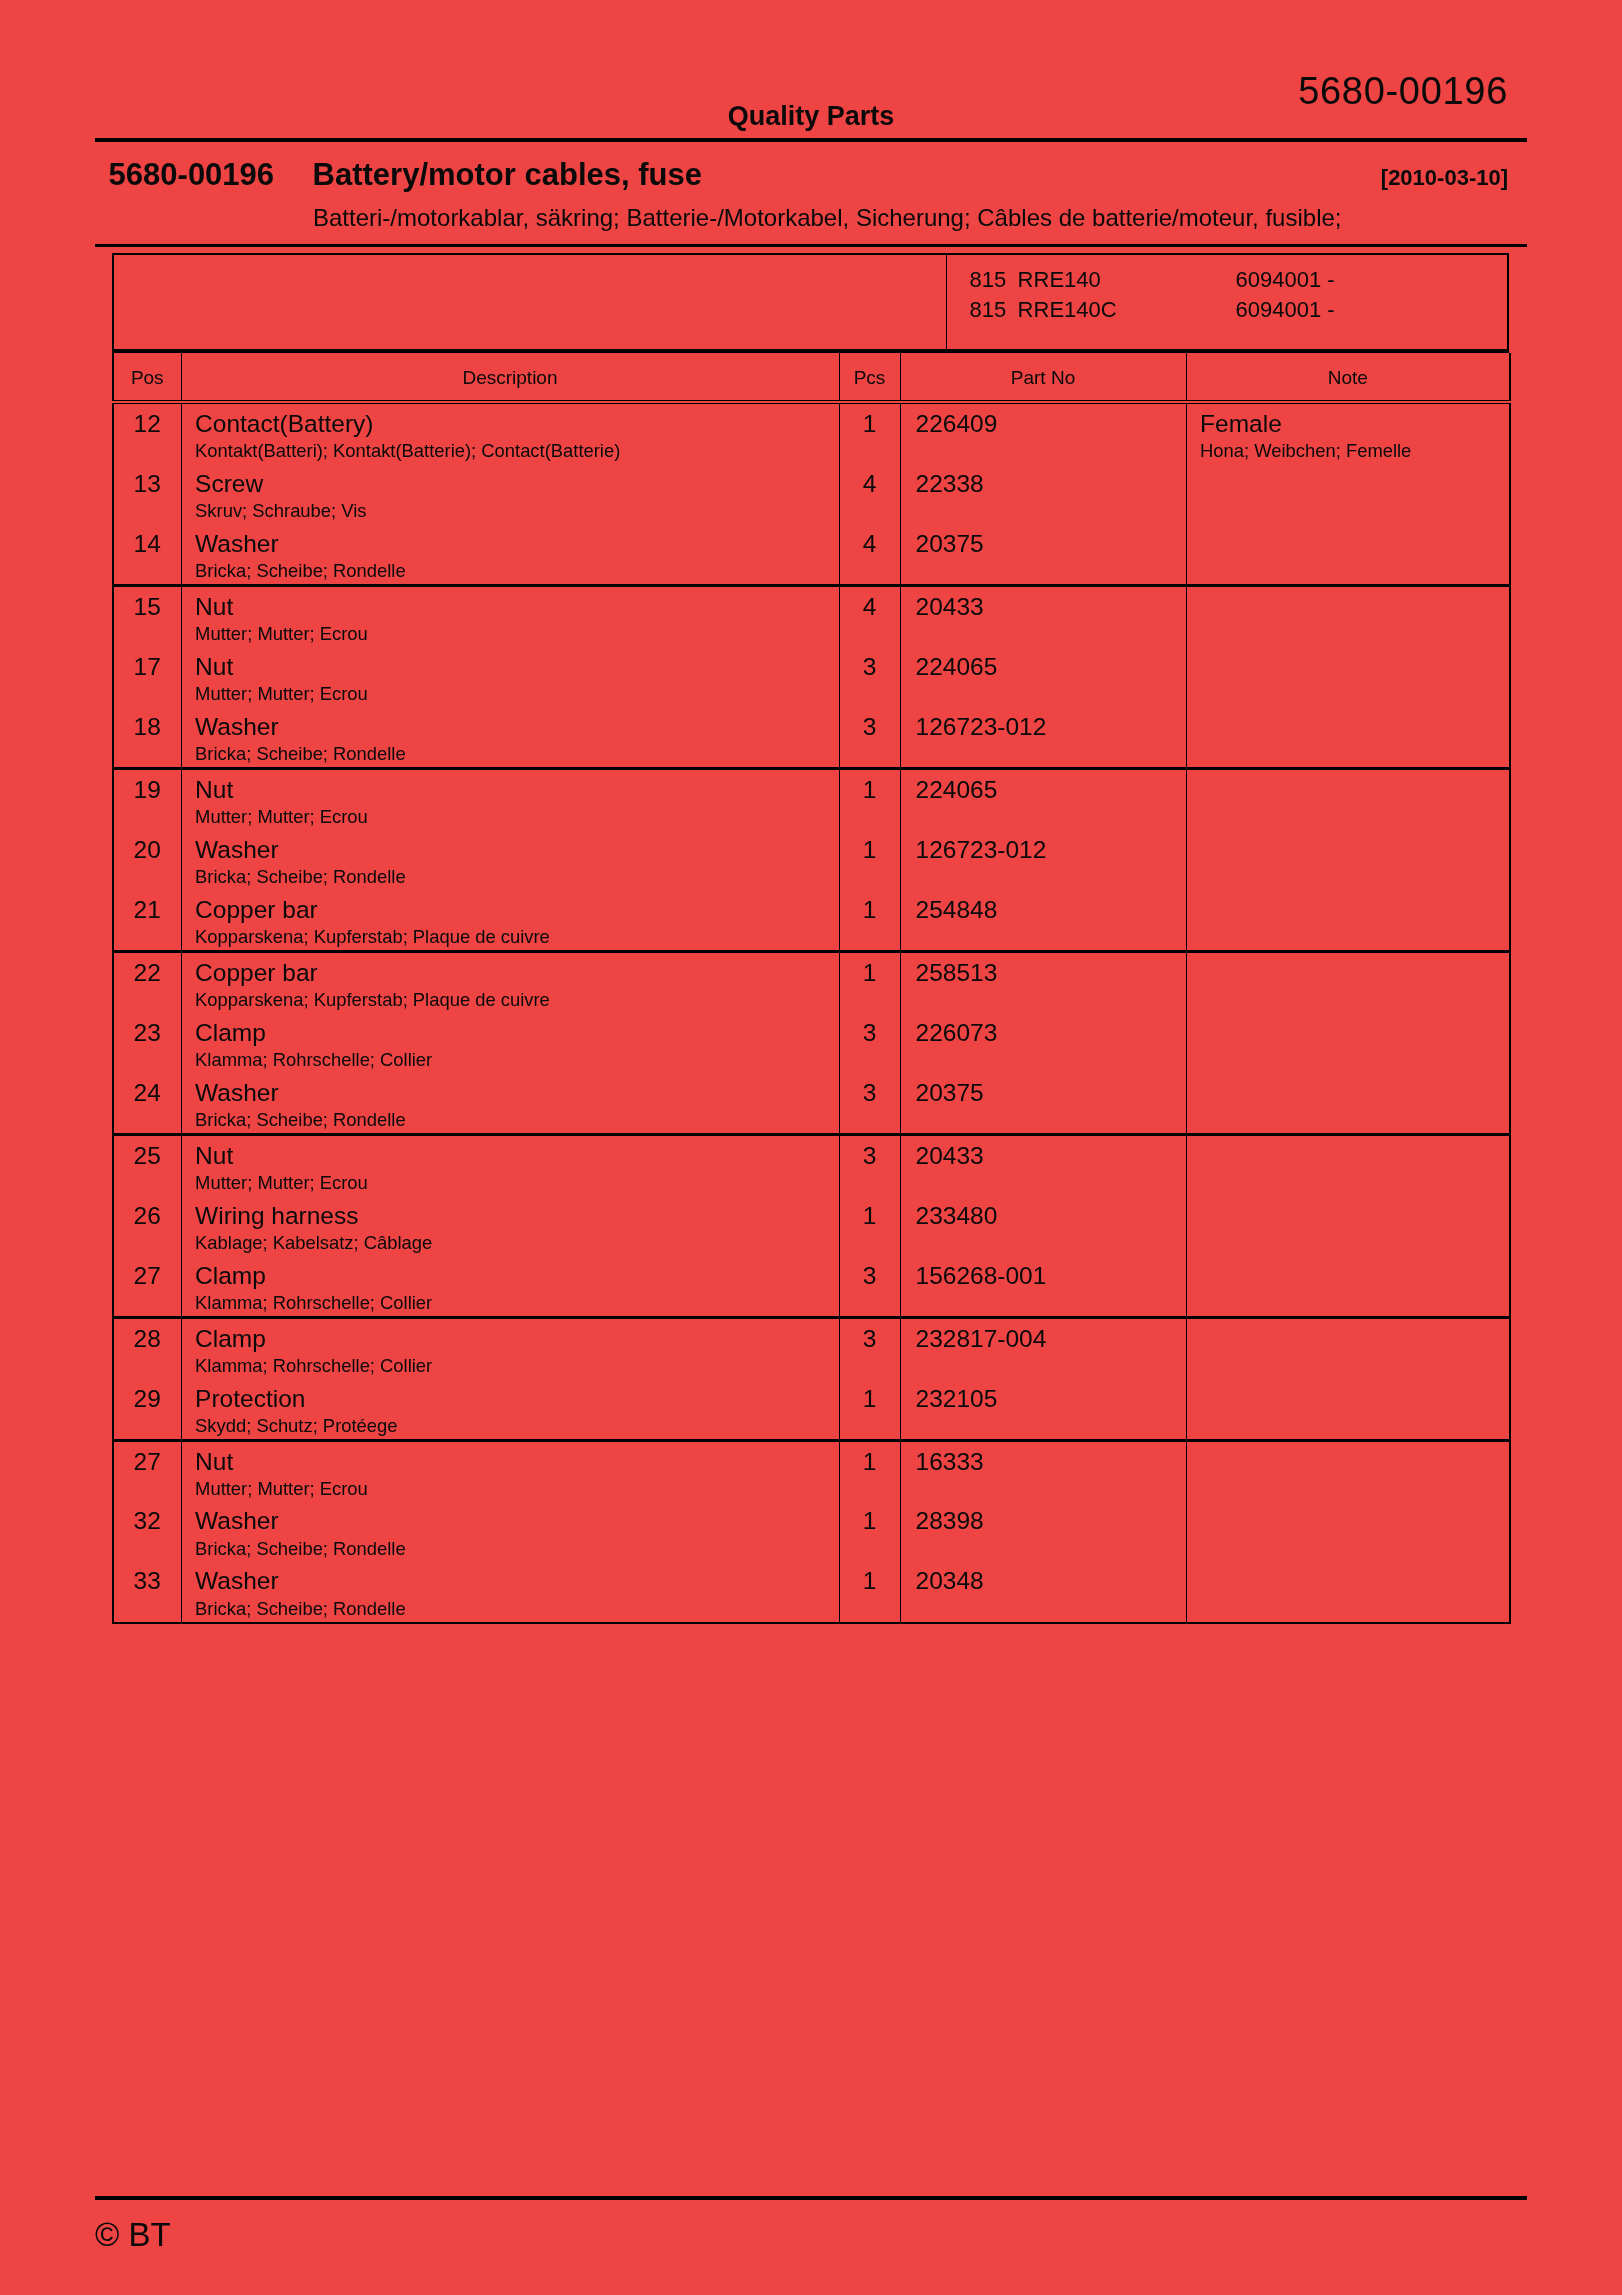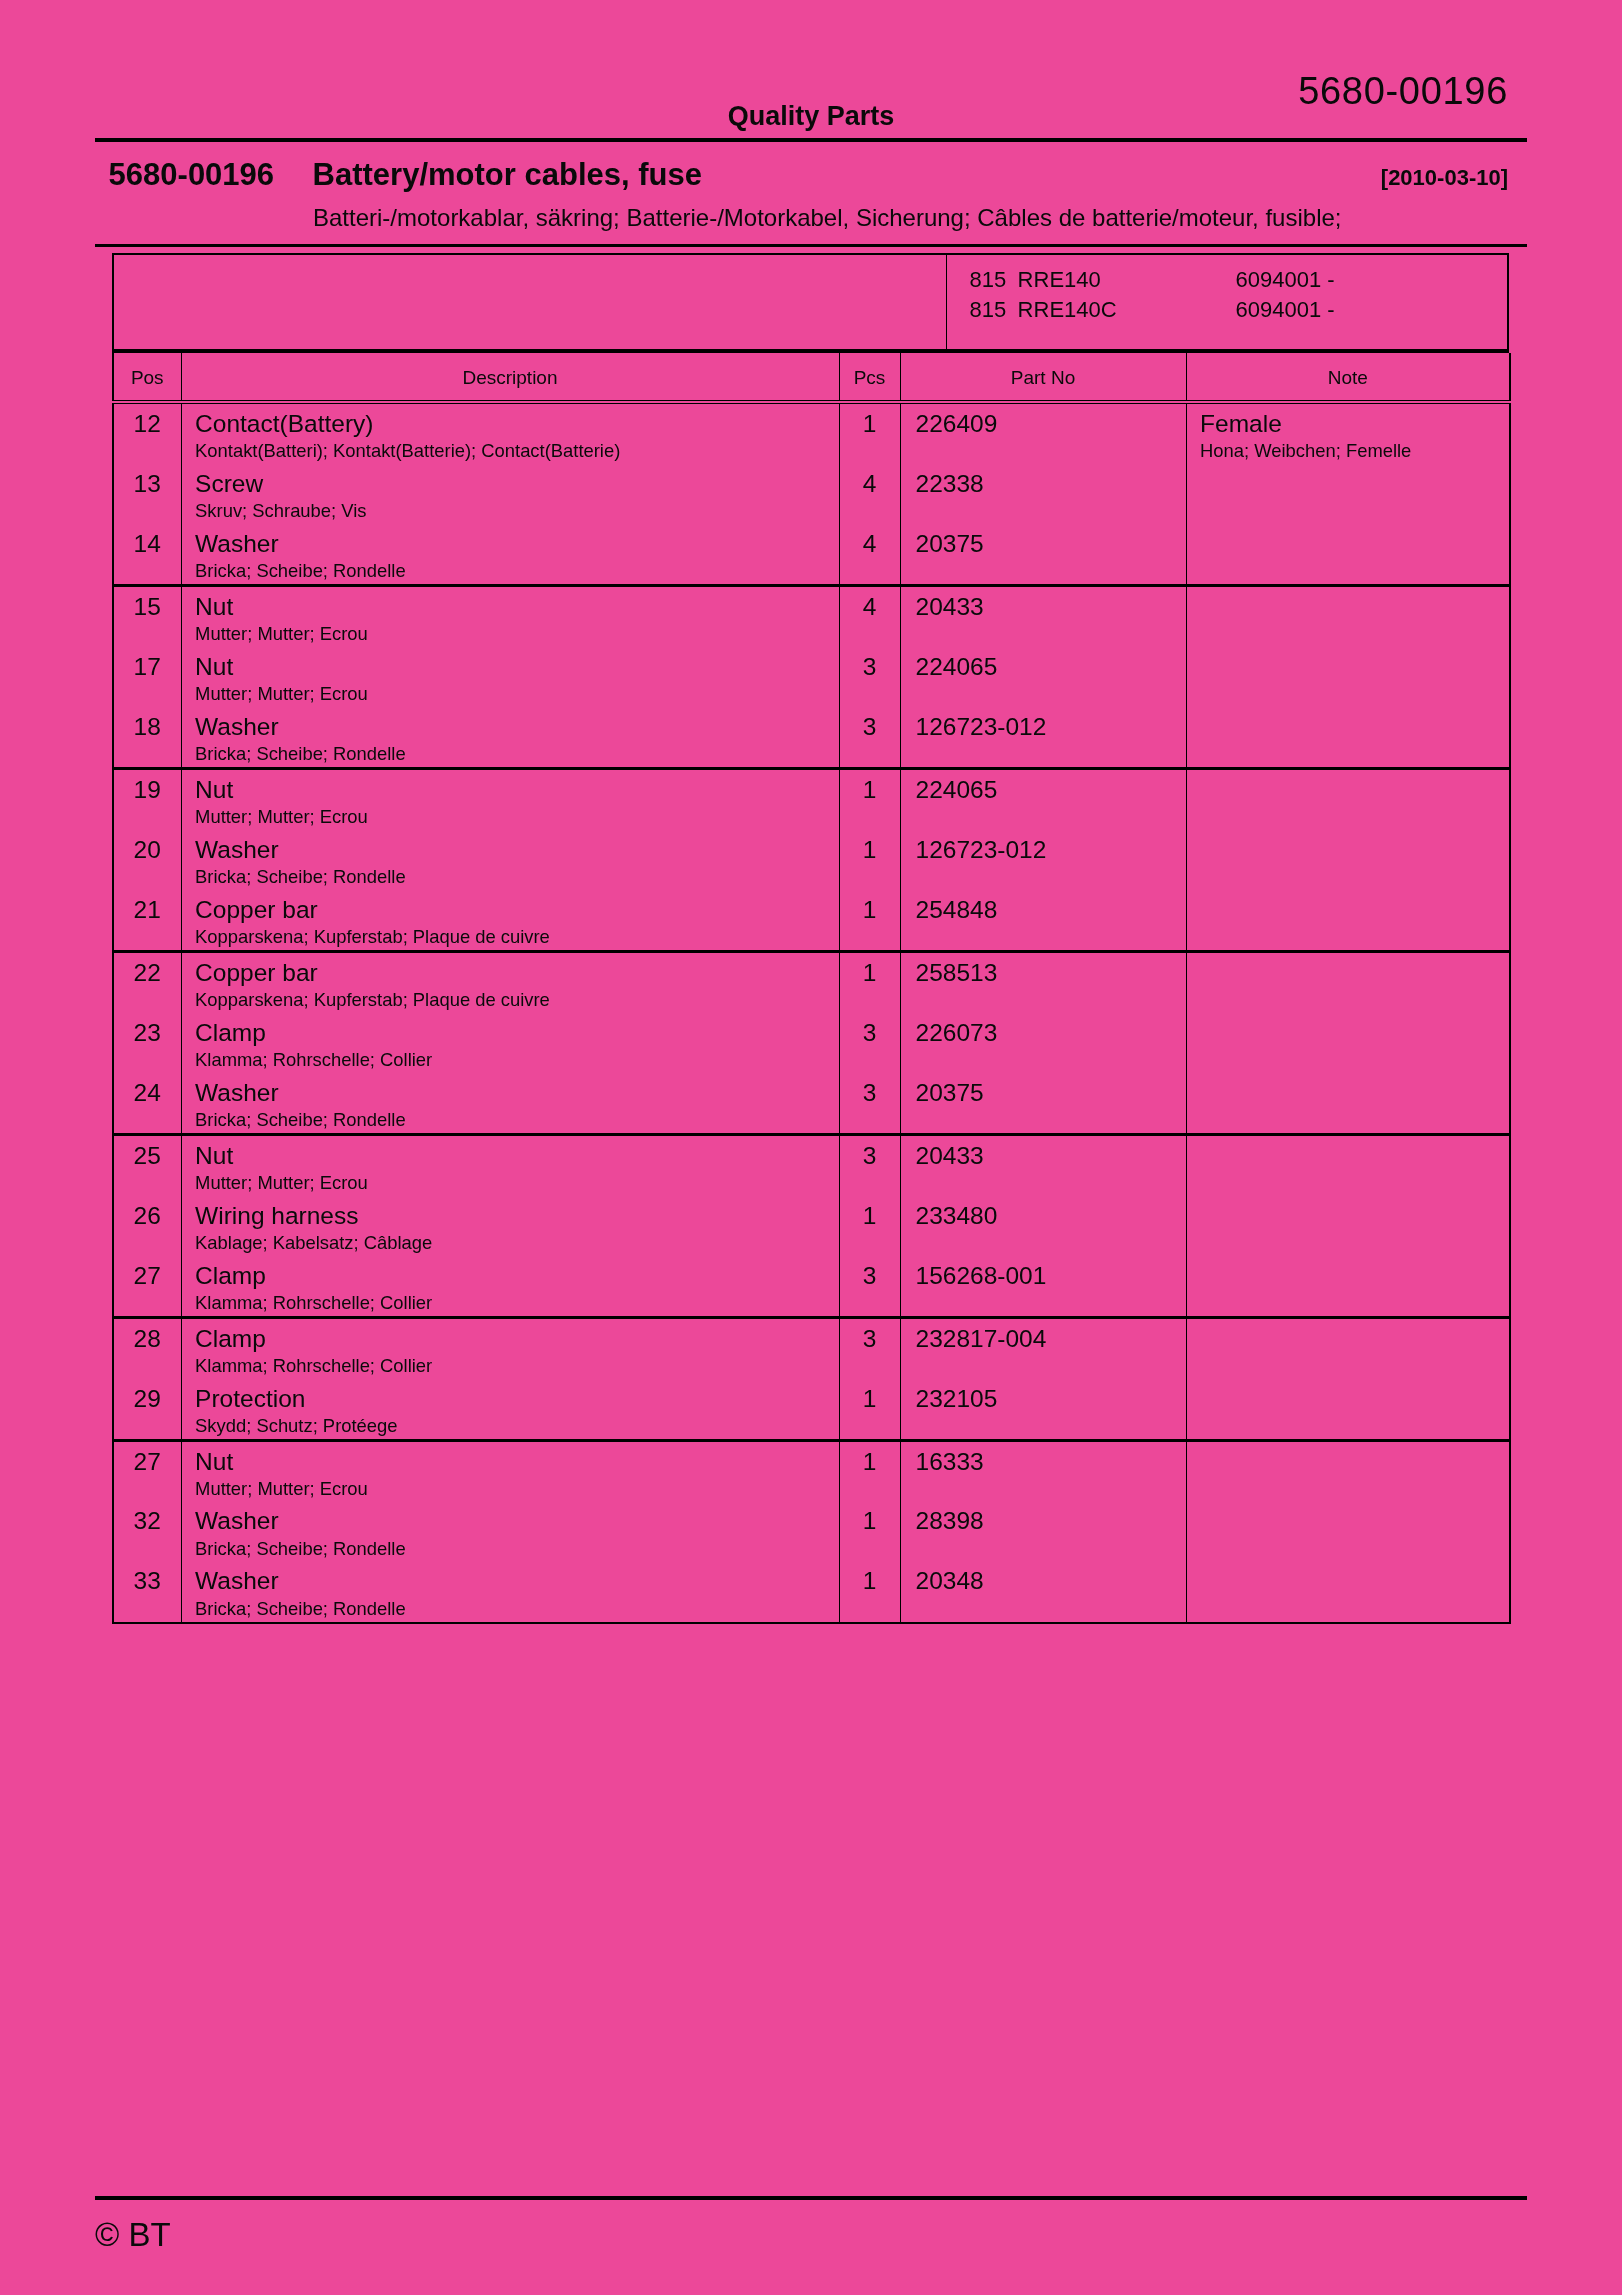--- a/index.html
+++ b/index.html
@@ -4,21 +4,21 @@
 <style>
   html, body {
     margin: 0;
     padding: 0;
     background: #ffffff;
   }
   .page {
     position: relative;
     width: 1622px;
     height: 2295px;
-    background: #ec4899;
+    background: #ef4444;
     color: #0a0a0a;
     font-family: "Liberation Sans", sans-serif;
     overflow: hidden;
   }
   
   .page-header {
     margin: 71px 95px 0 95px;
     position: relative;
     height: 61px;
   }

